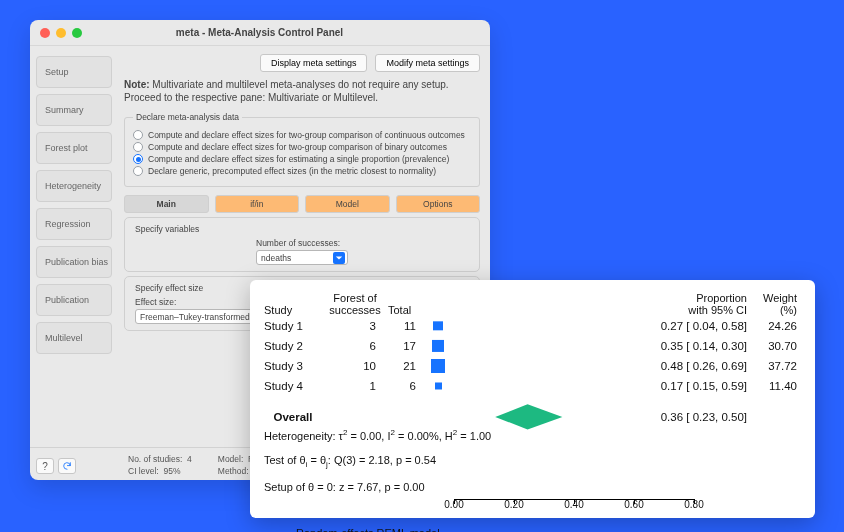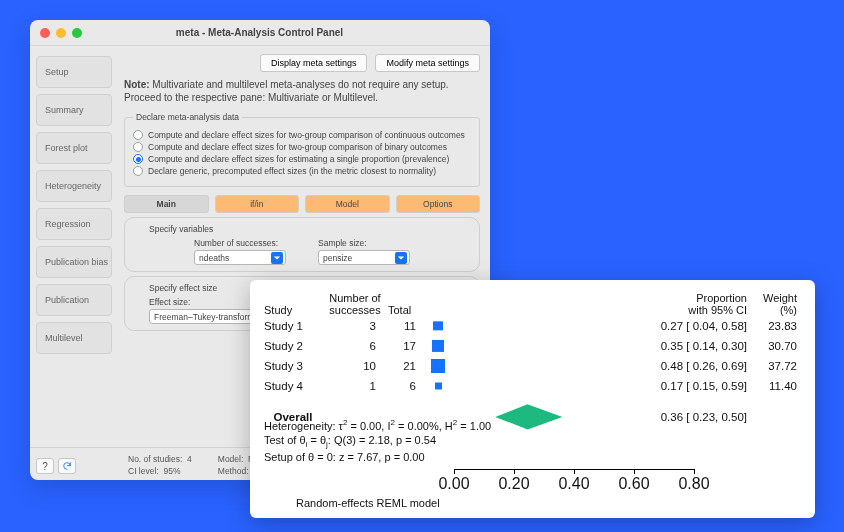--- a/index.html
+++ b/index.html
@@ -69,21 +69,21 @@
   }
   .radio.sel{border-color:#1673ff;}
   .radio.sel::after{content:"";width:5px;height:5px;border-radius:50%;background:#1673ff;}
   .subtabs { display:flex; gap:6px; margin-top:2px;}
   .subtabs .tab {
     flex:1; text-align:center; font-size:8.5px; padding:3px 0;
     border:1px solid #cfcfcf; border-radius:3px; background:#fdba74; cursor:pointer;
   }
   .subtabs .tab.active{background:#d7d7d7;font-weight:600;}
   .specify {
-    border:1px solid #cfcfcf; border-radius:10px; padding:6px 24px; position:relative;
+    border:1px solid #cfcfcf; border-radius:5px; padding:6px 10px; position:relative;
     margin-top:-2px; background:#e9e9e9;
   }
   .specify-title {font-size:8.5px; margin-bottom:4px; color:#444;}
   .field-row { display:flex; gap:32px;justify-content:center; }
   .field-col { display:flex; flex-direction:column; gap:2px; font-size:8.5px;}
   .combo {
     display:flex; align-items:center; justify-content:space-between;
     width:92px; height:15px; background:#fff; border:1px solid #b7b7b7;
     border-radius:3px; padding:0 2px 0 4px; font-size:8.5px;
   }
@@ -125,25 +125,25 @@
   .forest-row .num{text-align:right; padding-right:12px;}
   .forest-row .ci{text-align:right;}
   .forest-row .wt{text-align:right;}
   .plotcell { position:relative; height:100%; }
   .marker {
     position:absolute; height:14px; top:50%; transform:translateY(-50%);
   }
   .marker .line{position:absolute;height:2px;background:#1673ff;top:50%;transform:translateY(-50%);}
   .marker .sq{position:absolute;background:#1673ff;}
   .overall-label{font-weight:700;text-align:center;}
-  .stats-line{font-size:11px; margin-top:2px;}
+  .stats-line{font-size:11px; margin-top:12px;}
   .axis { position:relative; height:28px; margin-left:190px; width:240px; margin-top:2px;}
   .axis .bar{position:absolute;top:4px;left:0;right:0;height:1px;background:#000;}
   .axis .tick{position:absolute;top:4px;width:1px;height:5px;background:#000;}
-  .axis .lbl{position:absolute;top:10px;font-size:16px;transform:translateX(-50%);}
+  .axis .lbl{position:absolute;top:4px;font-size:10px;transform:translateX(-50%);}
   .footer-model{font-size:11px;margin-top:4px;padding-left:32px;}
   .sup{font-size:8px;vertical-align:super;}
   .sub{font-size:8px;vertical-align:sub;}
 </style>
 </head>
 <body>
 
 <div class="panel">
   <div class="titlebar">
     <div class="traffic">
@@ -225,31 +225,20 @@
             <span>Number of successes:</span>
             <div class="combo">
               <span>ndeaths</span>
               <span class="chev">
                   <svg viewBox="0 0 10 10">
                     <path d="M1 3l4 4 4-4z"></path>
                   </svg>
                 </span>
             </div>
           </div>
-          <div class="field-col">
-            <span>Sample size:</span>
-            <div class="combo">
-              <span>pensize</span>
-              <span class="chev">
-                  <svg viewBox="0 0 10 10">
-                    <path d="M1 3l4 4 4-4z"></path>
-                  </svg>
-                </span>
-            </div>
-          </div>
         </div>
       </div>
 
       <div class="specify">
         <div class="specify-title">Specify effect size</div>
         <div class="field-col">
           <span>Effect size:</span>
           <div class="combo wide">
             <span style="overflow:hidden;text-overflow:ellipsis;white-space:nowrap;">Freeman–Tukey-transformed proportion</span>
             <span class="chev">
@@ -285,21 +274,21 @@
           <path d="M20 11A8 8 0 1 0 12 20" stroke-linecap="round"></path>
           <path d="M20 4v7h-7" stroke-linecap="round"></path>
         </svg>
     </div>
   </div>
 </div>
 
 <div class="forest">
   <div class="forest-head">
     <span>Study</span>
-    <span class="r" style="text-align:center;">Number of
+    <span class="r" style="text-align:center;">Forest of
 successes</span>
     <span>Total</span>
     <span></span>
     <span class="r" style="text-align:right;">Proportion
 with 95% CI</span>
     <span class="r" style="text-align:right;">Weight
 (%)</span>
   </div>
 
   <div id="forest-rows">
@@ -307,21 +296,21 @@
     <span>Study 1</span>
     <span class="num">3</span>
     <span class="num" style="padding-right:22px;">11</span>
     <div class="plotcell">
       <div class="marker">
         <div class="line" style="left:5%;width:67.49999999999999%;"></div>
         <div class="sq" style="left:calc(33.75% - 4.674973488865324px); top:50%; transform:translateY(-50%); width:9.349946977730648px; height:9.349946977730648px;"></div>
       </div>
     </div>
     <span class="ci">0.27 [ 0.04,  0.58]</span>
-    <span class="wt">23.83</span>
+    <span class="wt">24.26</span>
       </div>
       <div class="forest-row">
     <span>Study 2</span>
     <span class="num">6</span>
     <span class="num" style="padding-right:22px;">17</span>
     <div class="plotcell">
       <div class="marker">
         <div class="line" style="left:17.5%;width:57.499999999999986%;"></div>
         <div class="sq" style="left:calc(43.74999999999999% - 6.069459172852598px); top:50%; transform:translateY(-50%); width:12.138918345705196px; height:12.138918345705196px;"></div>
       </div>

